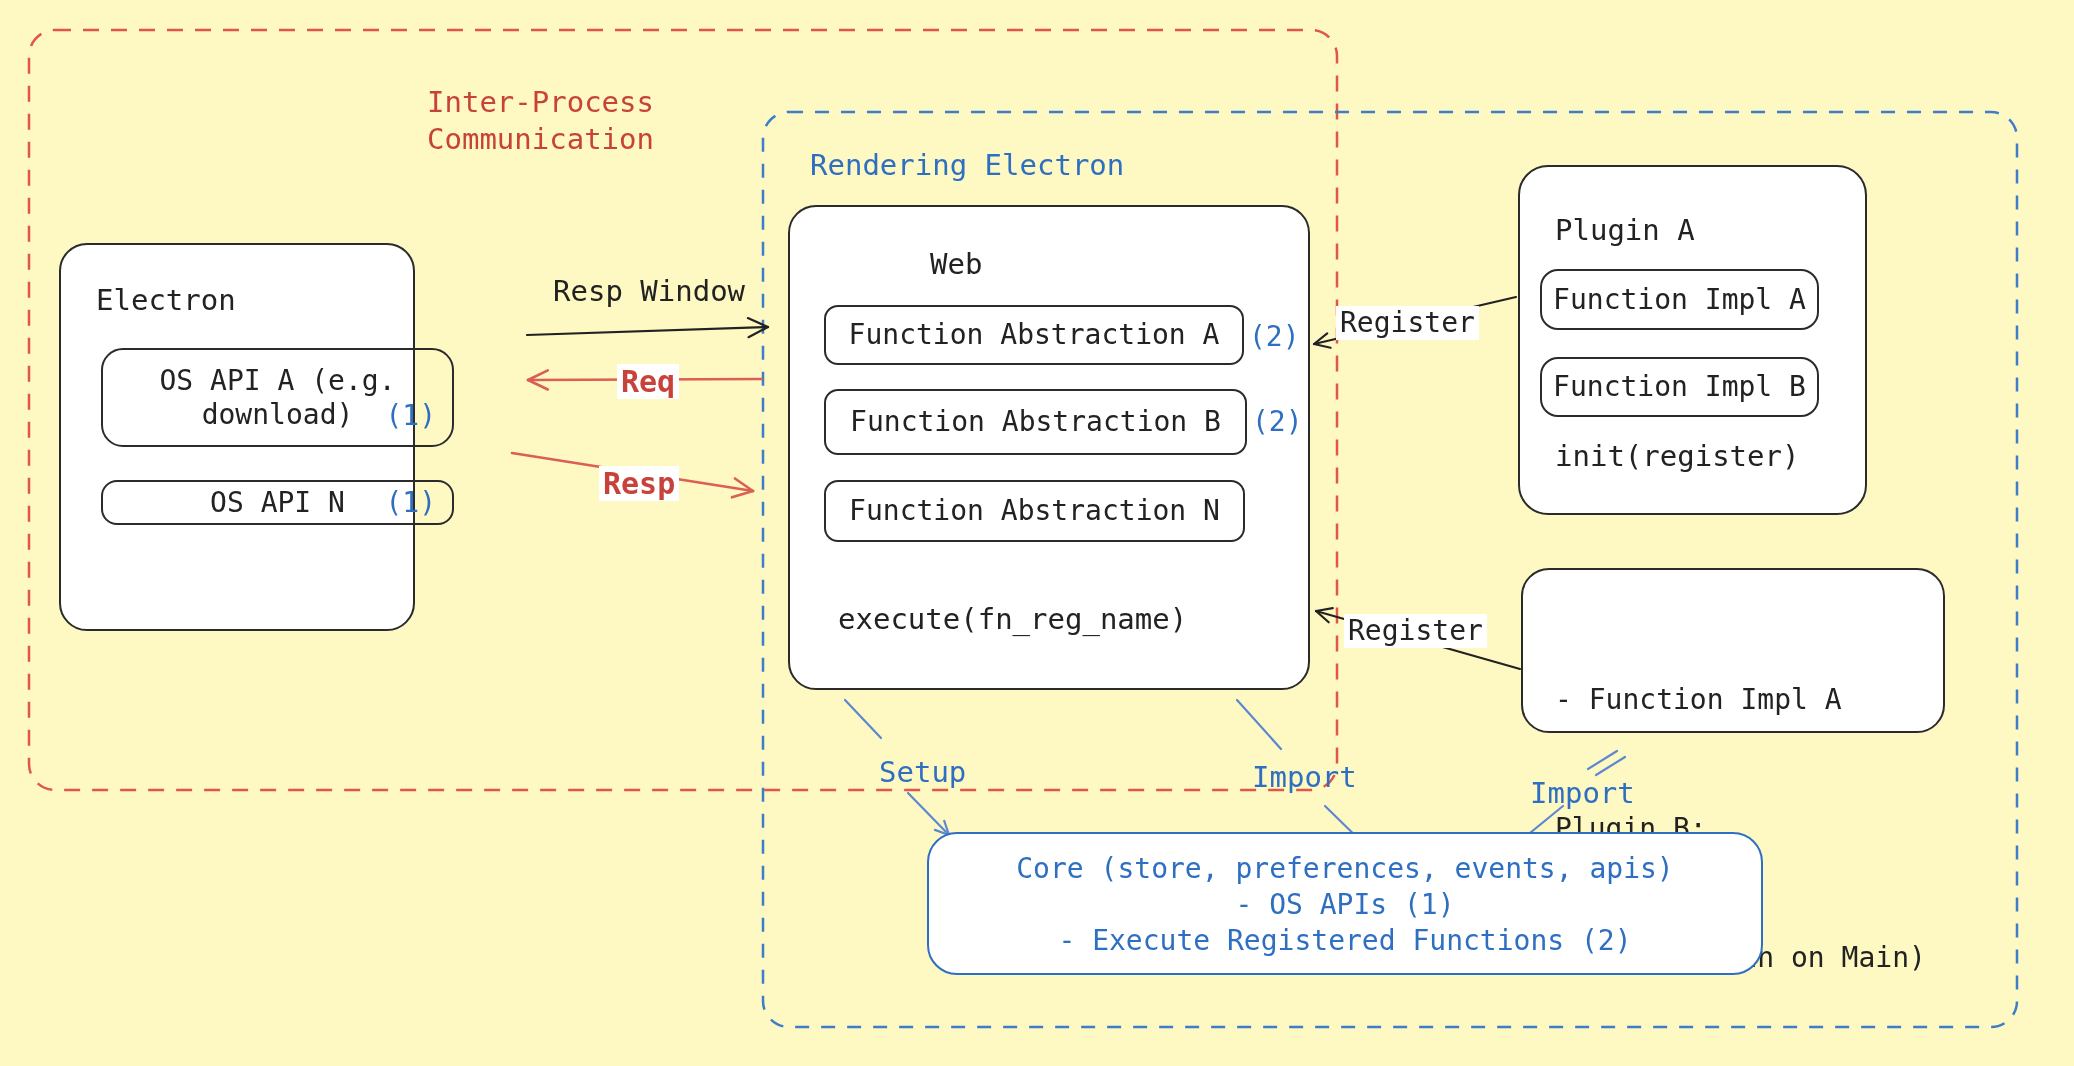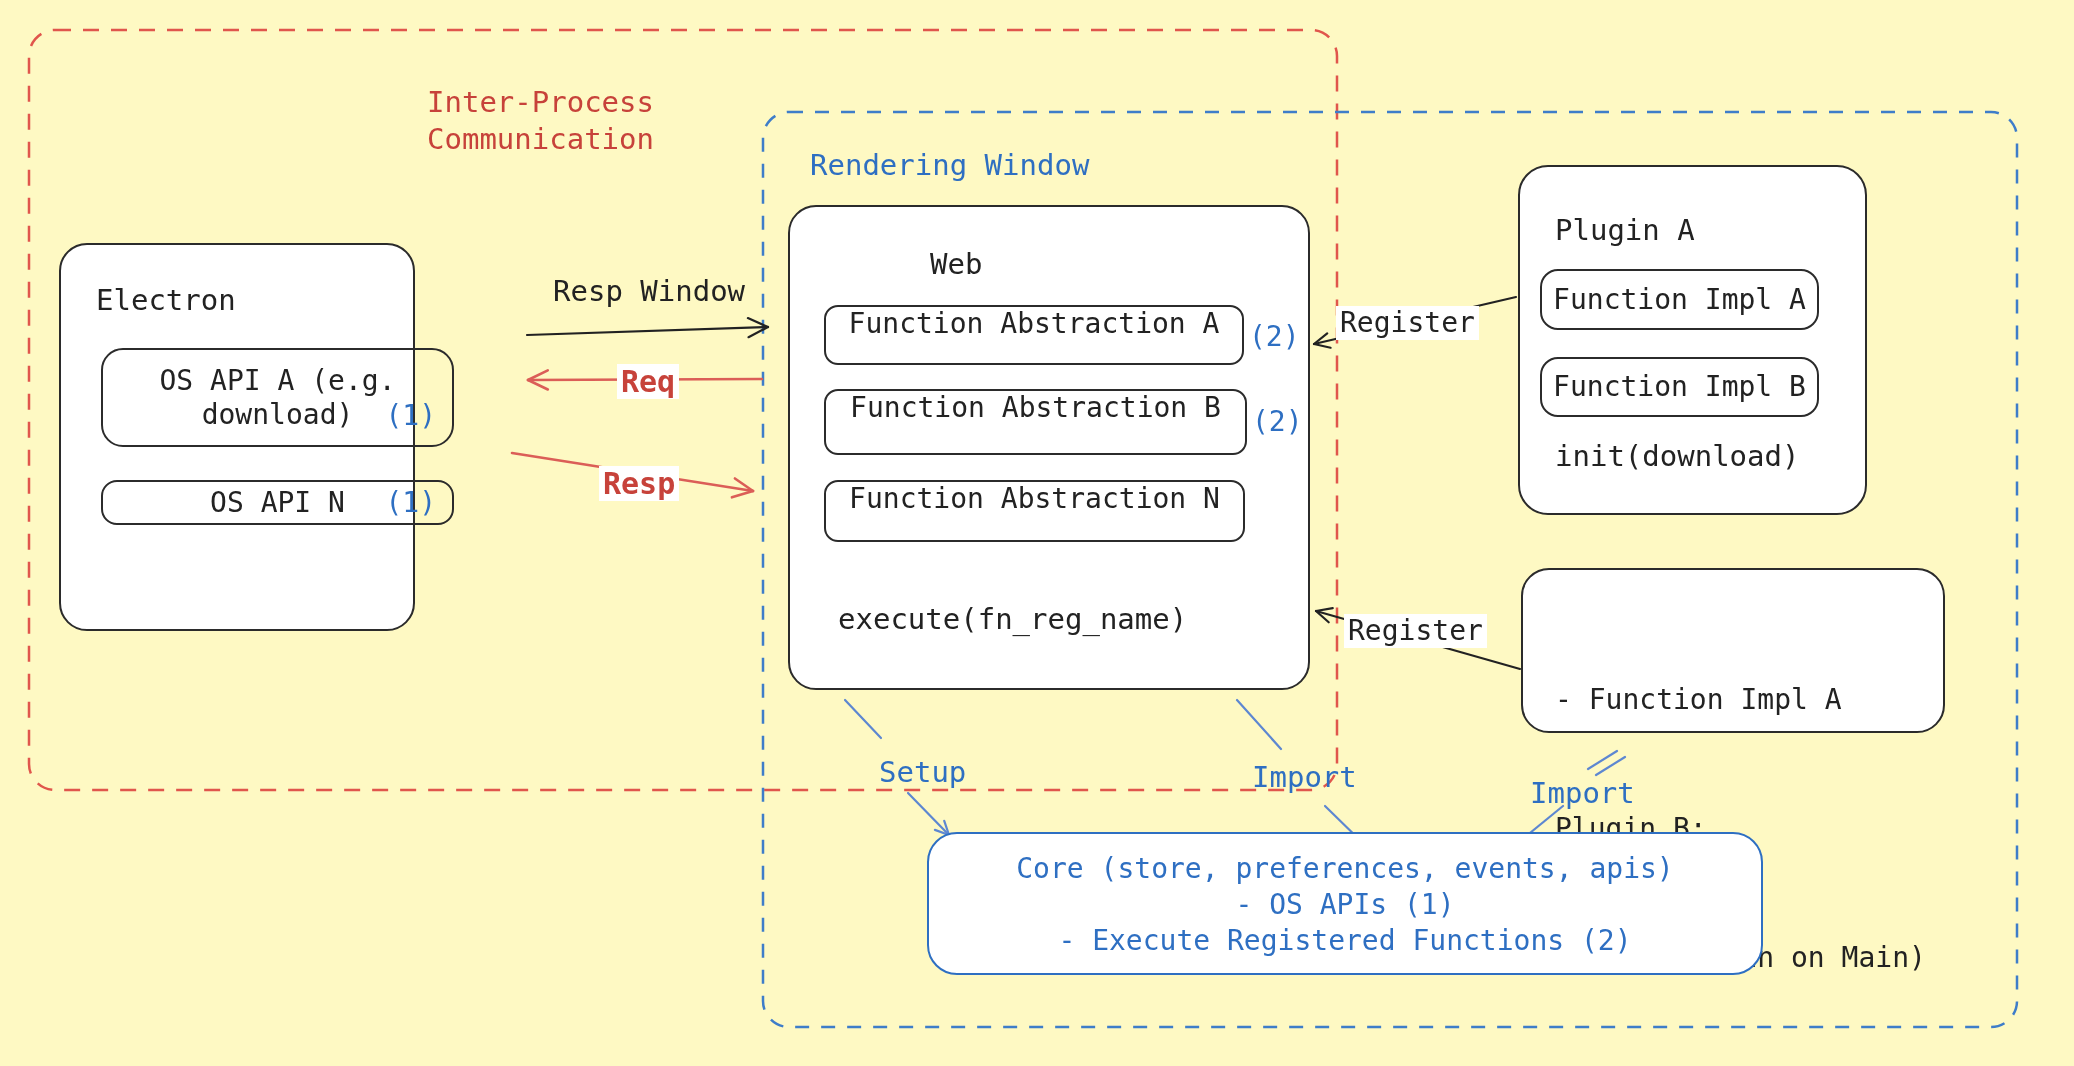--- a/index.html
+++ b/index.html
@@ -25,21 +25,21 @@
   .electron-box{left:59px;top:243px;width:356px;height:388px;border-radius:28px;}
   .electron-title{left:35px;top:38px;}
   .api-a-box{position:absolute;left:40px;top:103px;width:353px;height:99px;border:2px solid #2b2b2b;border-radius:22px;box-sizing:border-box;display:flex;flex-direction:column;align-items:center;justify-content:center;}
   .api-n-box{position:absolute;left:40px;top:235px;width:353px;height:45px;border:2px solid #2b2b2b;border-radius:16px;box-sizing:border-box;display:flex;align-items:center;justify-content:center;}
   .badge-br{position:absolute;right:16px;bottom:12px;}
   .badge-cr{position:absolute;right:16px;top:50%;transform:translateY(-50%);}
 
   
   .web-box{left:788px;top:205px;width:522px;height:485px;border-radius:28px;}
   .web-title{left:140px;top:40px;}
-  .fa-box{position:absolute;border:2px solid #2b2b2b;border-radius:14px;box-sizing:border-box;display:flex;justify-content:center;}
+  .fa-box{position:absolute;border:2px solid #2b2b2b;border-radius:14px;box-sizing:border-box;display:flex;align-items:center;justify-content:center;}
   .fa-a{left:34px;top:98px;width:420px;height:60px;}
   .fa-b{left:34px;top:182px;width:423px;height:66px;}
   .fa-n{left:34px;top:273px;width:421px;height:62px;}
   .badge-a{left:459px;top:113px;}
   .badge-b{left:462px;top:198px;}
   .execute-lbl{left:48px;top:395px;}
 
   
   .plugin-a-box{left:1518px;top:165px;width:349px;height:350px;border-radius:30px;}
   .plugin-a-title{left:35px;top:46px;}
@@ -127,21 +127,21 @@
         <line x1="1563" y1="806" x2="1508" y2="851" stroke="#5d87d1" stroke-width="2.2" stroke-linecap="round"></line>
         <line x1="1508" y1="851" x2="1522.585163316065" y2="847.4967142503484" stroke="#5d87d1" stroke-width="2.2" stroke-linecap="round"></line>
         <line x1="1508" y1="851" x2="1514.322064906305" y2="837.3973717495306" stroke="#5d87d1" stroke-width="2.2" stroke-linecap="round"></line>
       </g>
     </svg>
 
   <div class="lbl ipc-label red">
     <div>Inter-Process</div>
     <div>Communication</div>
   </div>
-  <div class="lbl f29 blue rendering-label">Rendering Window</div>
+  <div class="lbl f29 blue rendering-label">Rendering Electron</div>
   <div class="lbl f29 open-window">Resp Window</div>
   <div class="lbl on-line bold red req-lbl">Req</div>
   <div class="lbl on-line bold red resp-lbl">Resp</div>
   <div class="lbl on-line f28 reg-top">Register</div>
   <div class="lbl on-line f28 reg-bottom">Register</div>
   <div class="lbl f29 blue setup-lbl">Setup</div>
   <div class="lbl f29 blue import-mid">Import</div>
   <div class="lbl f29 blue import-right">Import</div>
 
   <div class="box electron-box">
@@ -174,21 +174,21 @@
   </div>
 
   <div class="box plugin-a-box">
     <div class="lbl f29 plugin-a-title">Plugin A</div>
     <div class="impl-box impl-a">
       <div class="f28">Function Impl A</div>
     </div>
     <div class="impl-box impl-b">
       <div class="f28">Function Impl B</div>
     </div>
-    <div class="lbl f29 init-lbl">init(download)</div>
+    <div class="lbl f29 init-lbl">init(register)</div>
   </div>
 
   <div class="box plugin-b-box">
     <div class="plugin-b-text">
       <div>- Function Impl A</div>
       <div>Plugin B:</div>
       <div>- Module (run on Main)</div>
     </div>
   </div>
 

